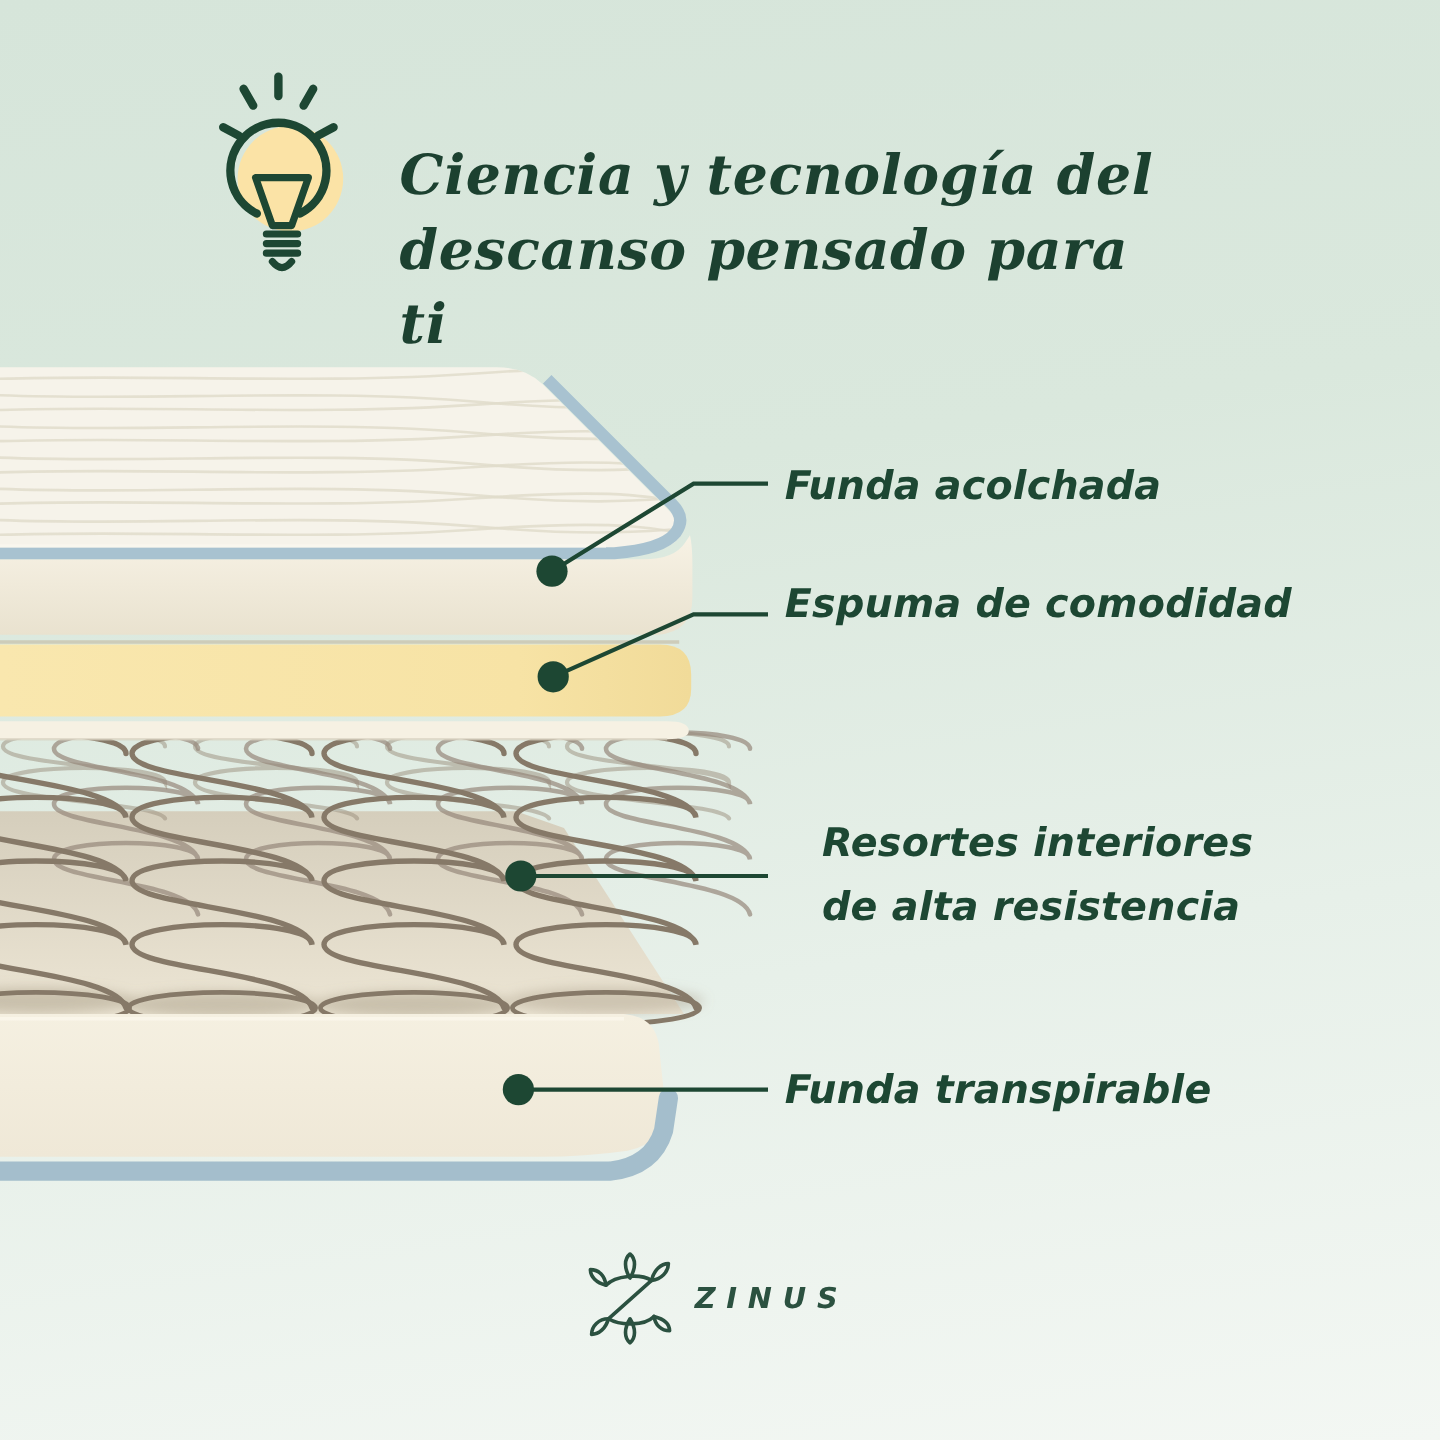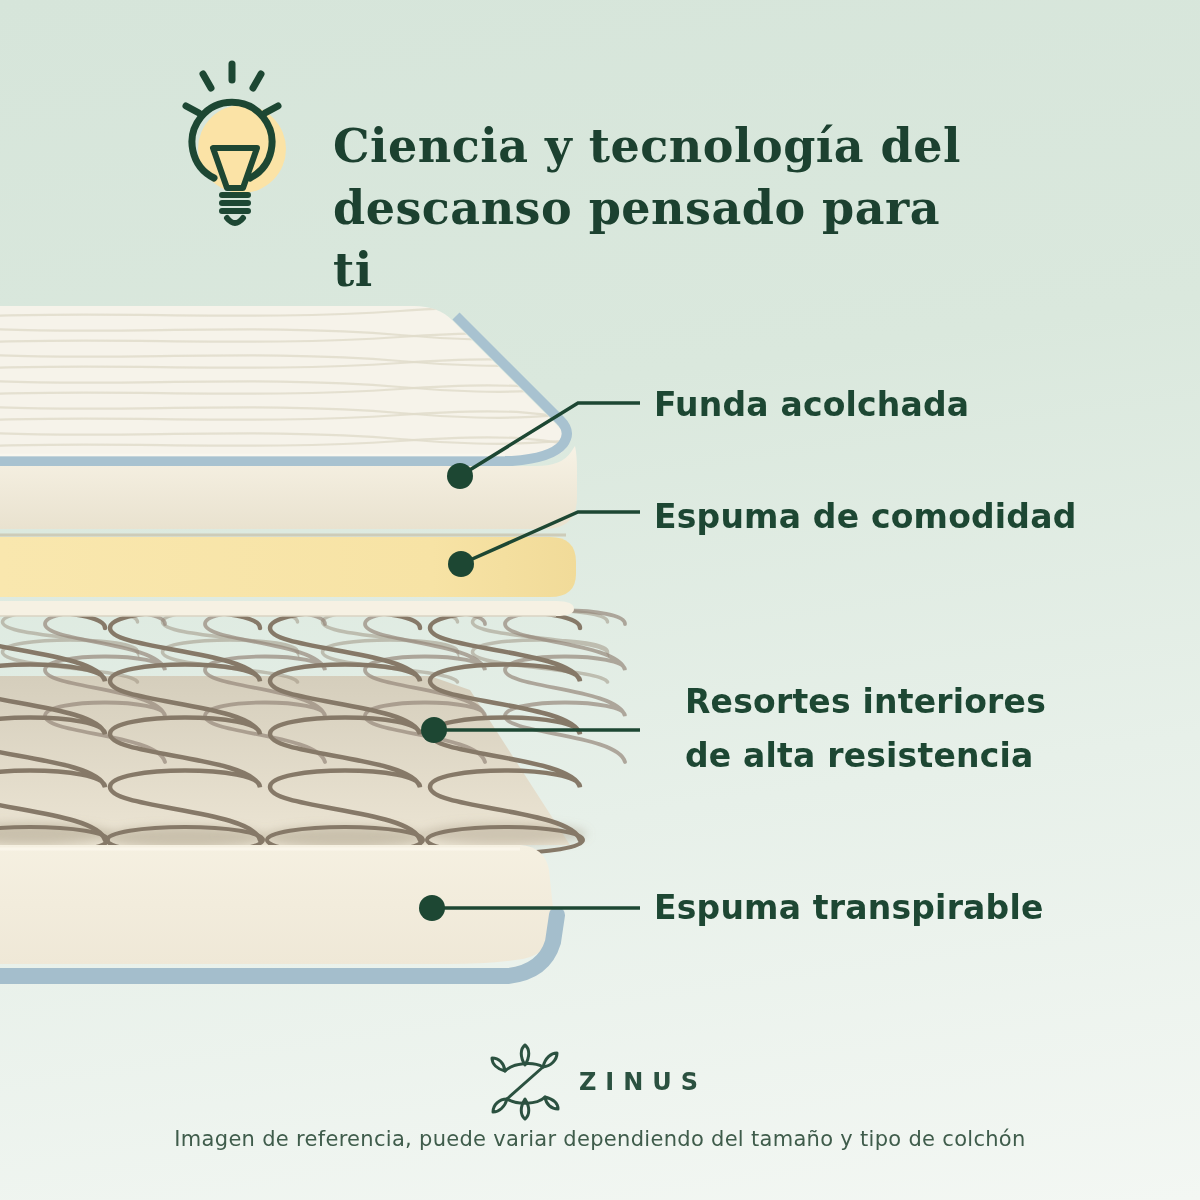--- a/index.html
+++ b/index.html
@@ -1,31 +1,31 @@
 <!DOCTYPE html>
 <html><head>
 <meta charset="utf-8">
 <style>
   html,body{margin:0;padding:0;}
   body{width:1200px;height:1200px;overflow:hidden;
        font-family:"DejaVu Sans","Liberation Sans",sans-serif;}
   .canvas{position:relative;width:1200px;height:1200px;
-          background:linear-gradient(172deg,#d6e5da 0%,#dae8dd 34%,#e7f0e9 66%,#f3f7f3 100%);}
+          background:linear-gradient(172deg,#d6e5da 0%,#dae8dd 34%,#e7f0e9 66%,#f3f7f3 100%);font-style:italic;}
   svg{display:block;}
   .mattress-svg{position:absolute;left:0;top:0;}
   .bulb-wrap{position:absolute;left:158px;top:54px;width:158px;height:198px;}
   .title{position:absolute;left:333px;top:84px;width:640px;
          font-family:"DejaVu Serif","Liberation Serif",serif;
          font-weight:700;font-size:46px;line-height:62px;color:#1c4130;
          white-space:pre-line;letter-spacing:0.5px;}
   .callout-label{position:absolute;left:654px;
          font-weight:700;font-size:33px;line-height:54px;color:#1d4733;
          white-space:pre-line;letter-spacing:0.2px;}
   .label-1{top:378px;}
-  .label-2{top:490px;}
+  .label-2{top:476px;}
   .label-3{top:675px;margin-left:31px;}
   .label-4{top:881px;}
   .footer-brand{position:absolute;left:0;top:1040px;width:1196px;height:84px;
          display:flex;align-items:center;justify-content:center;gap:18px;}
   .brand-name{font-size:24px;font-weight:700;letter-spacing:9px;color:#2b5140;}
   .disclaimer{position:absolute;left:0;top:1127px;width:1200px;text-align:center;
          font-size:21px;font-weight:400;color:#3f5c4b;letter-spacing:0.3px;}
 </style>
 </head>
 <body>
@@ -153,34 +153,33 @@
       </g>
     </svg>
   </div>
   <h1 class="title">Ciencia y tecnología del
 descanso pensado para ti</h1>
 
   <div class="callout-label label-1">Funda acolchada</div>
   <div class="callout-label label-2">Espuma de comodidad</div>
   <div class="callout-label label-3">Resortes interiores
 de alta resistencia</div>
-  <div class="callout-label label-4">Espuma transpirable</div>
+  <div class="callout-label label-4">Funda transpirable</div>
 
   <div class="footer-brand">
     <span>
       <svg width="72" height="78" viewBox="0 0 72 78">
         <g stroke="#2b5140" stroke-width="3" fill="none" stroke-linecap="round" stroke-linejoin="round">
           <path d="M16,28 C24,20 44,18 54,24"></path>
           <path d="M54,24 L18,56"></path>
           <path d="M18,56 C28,62 48,62 56,54"></path>
           <path d="M36,22 C31,14 31,6 36,2 C41,6 41,14 36,22 Z"></path>
           <path d="M54,24 C56,15 62,10 68,10 C68,17 62,23 54,24 Z"></path>
           <path d="M16,28 C8,26 3,21 3,15 C10,15 15,20 16,28 Z"></path>
           <path d="M36,56 C31,64 31,72 36,76 C41,72 41,64 36,56 Z"></path>
           <path d="M18,56 C16,64 10,69 4,69 C4,62 10,56 18,56 Z"></path>
           <path d="M56,54 C64,56 69,60 69,66 C62,66 57,61 56,54 Z"></path>
         </g>
       </svg>
     </span>
     <span class="brand-name">ZINUS</span>
   </div>
-  <div class="disclaimer">Imagen de referencia, puede variar dependiendo del tamaño y tipo de colchón</div>
 </div>
 
 </body></html>

